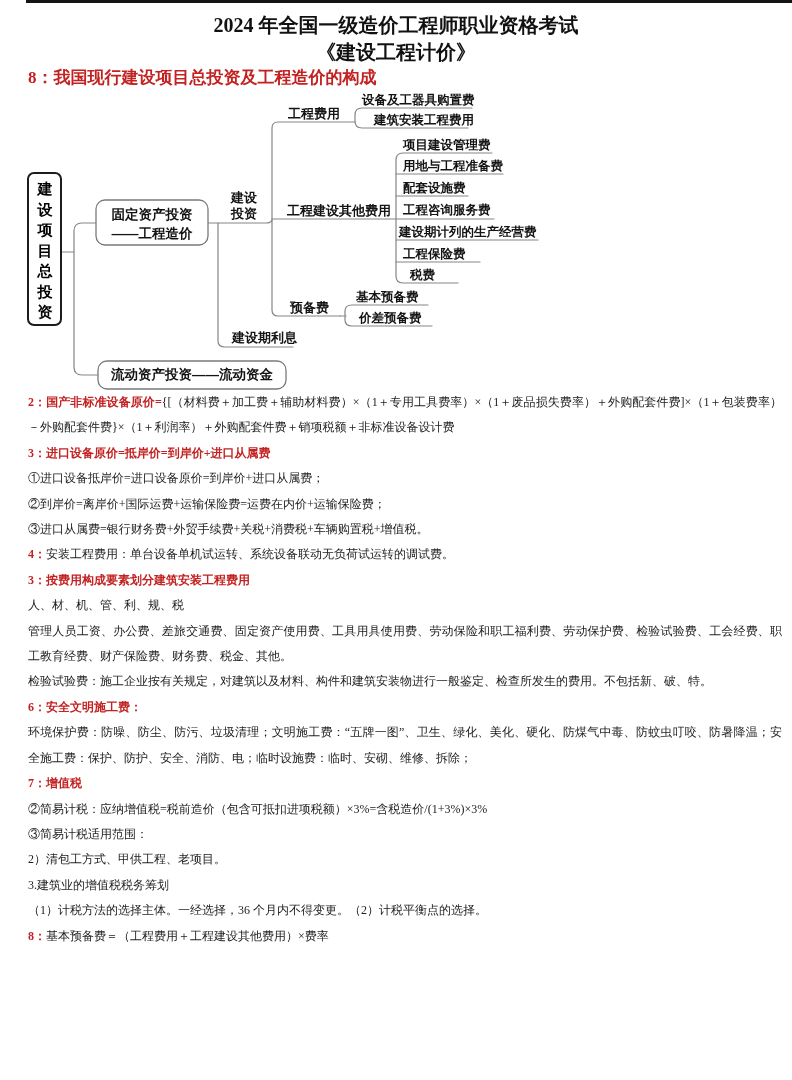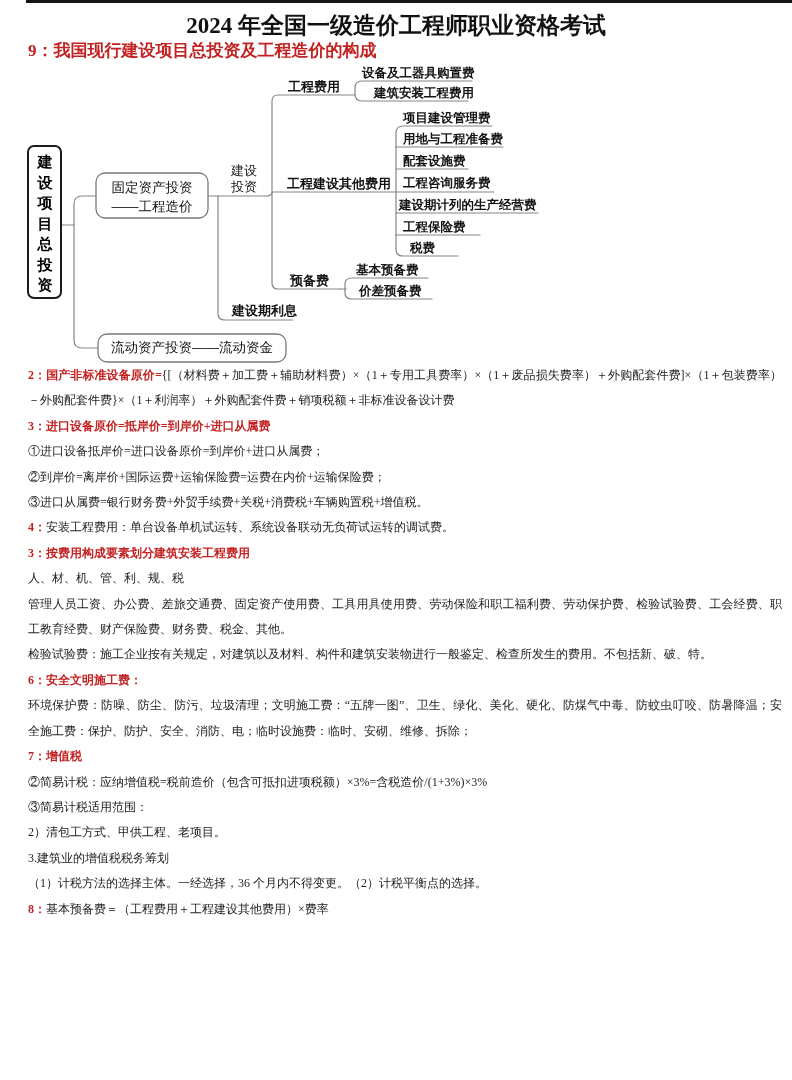--- a/index.html
+++ b/index.html
@@ -5,61 +5,62 @@
   * { margin:0; padding:0; box-sizing:border-box; }
   html,body { background:#888; }
   .page {
     position:relative; width:792px; height:1080px; margin:0 auto;
     background:#ffffff; overflow:hidden;
     font-family:"Liberation Serif","DejaVu Serif",serif;
     color:#1c1c1c;
   }
   .topbar { position:absolute; top:0; left:26px; right:0; height:3px; background:#141414; }
   .titles { padding-top:12px; text-align:center; }
-  .title-line { font-size:23px; font-weight:bold; line-height:27px; color:#111; }
+  .title-line { font-size:20px; font-weight:bold; line-height:27px; color:#111; }
   .h-red { color:#c32222; font-weight:bold; }
   .sec1-heading { margin:0 0 0 28px; font-size:17px; line-height:24px; }
   
   .diagram { position:relative; width:792px; height:300px; }
   .diagram svg { position:absolute; left:0; top:0; }
   .dg-label {
     position:absolute; font-family:"Liberation Sans","DejaVu Sans",sans-serif;
     font-weight:600; color:#141414; font-size:13px; line-height:16px; white-space:nowrap;
   }
   .dg-small { font-size:12.5px; }
   .root-label {
     position:absolute; left:37px; top:89px; width:16px;
     font-family:"Liberation Sans","DejaVu Sans",sans-serif;
     font-weight:bold; font-size:15px; line-height:20.5px; color:#000;
     text-align:center; word-break:break-all;
   }
   .box-label {
     position:absolute; font-family:"Liberation Sans","DejaVu Sans",sans-serif;
-    font-weight:400; color:#141414; text-align:center; font-size:13.5px;
+    font-weight:700; color:#141414; text-align:center; font-size:13.5px;
   }
   .fixed-label { left:96px; top:115px; width:112px; line-height:19px; }
   .liquid-label { left:98px; top:271px; width:188px; line-height:28px; }
   .inv-label { left:231px; top:100px; width:30px; line-height:15.5px; text-align:left; font-size:13px; }
   
   .doc { padding:0 10px 0 28px; font-size:12px; line-height:25.4px; text-align:justify; }
   .doc p { margin:0; }
   .doc .red { color:#c32222; font-weight:bold; }
   .doc p.redline { color:#c32222; font-weight:bold; }
 </style>
 </head>
 <body>
 
 <div class="page">
   <div class="topbar"></div>
 
   <div class="titles">
     <div class="title-line">2024 年全国一级造价工程师职业资格考试</div>
+    <div class="title-line">《建设工程计价》</div>
   </div>
 
-  <p class="sec1-heading h-red">9：我国现行建设项目总投资及工程造价的构成</p>
+  <p class="sec1-heading h-red">8：我国现行建设项目总投资及工程造价的构成</p>
 
   <div class="diagram">
     <svg width="792" height="300" viewBox="0 0 792 300">
       <g fill="none" stroke="#858585" stroke-width="1.2" stroke-linecap="round">
         <path d="M61,162 H74"></path>
         <path d="M96,133 H82 Q74,133 74,141 V277 Q74,285 82,285 H98"></path>
         <path d="M208,133 H266 Q271,133 272,130"></path>
         <path d="M218,133 V251 Q218,257 225,257 H293"></path>
         <path d="M355,32 H278 Q272,32 272,38 V220 Q272,226 278,226 H340"></path>
         <path d="M272,129 H494"></path>

